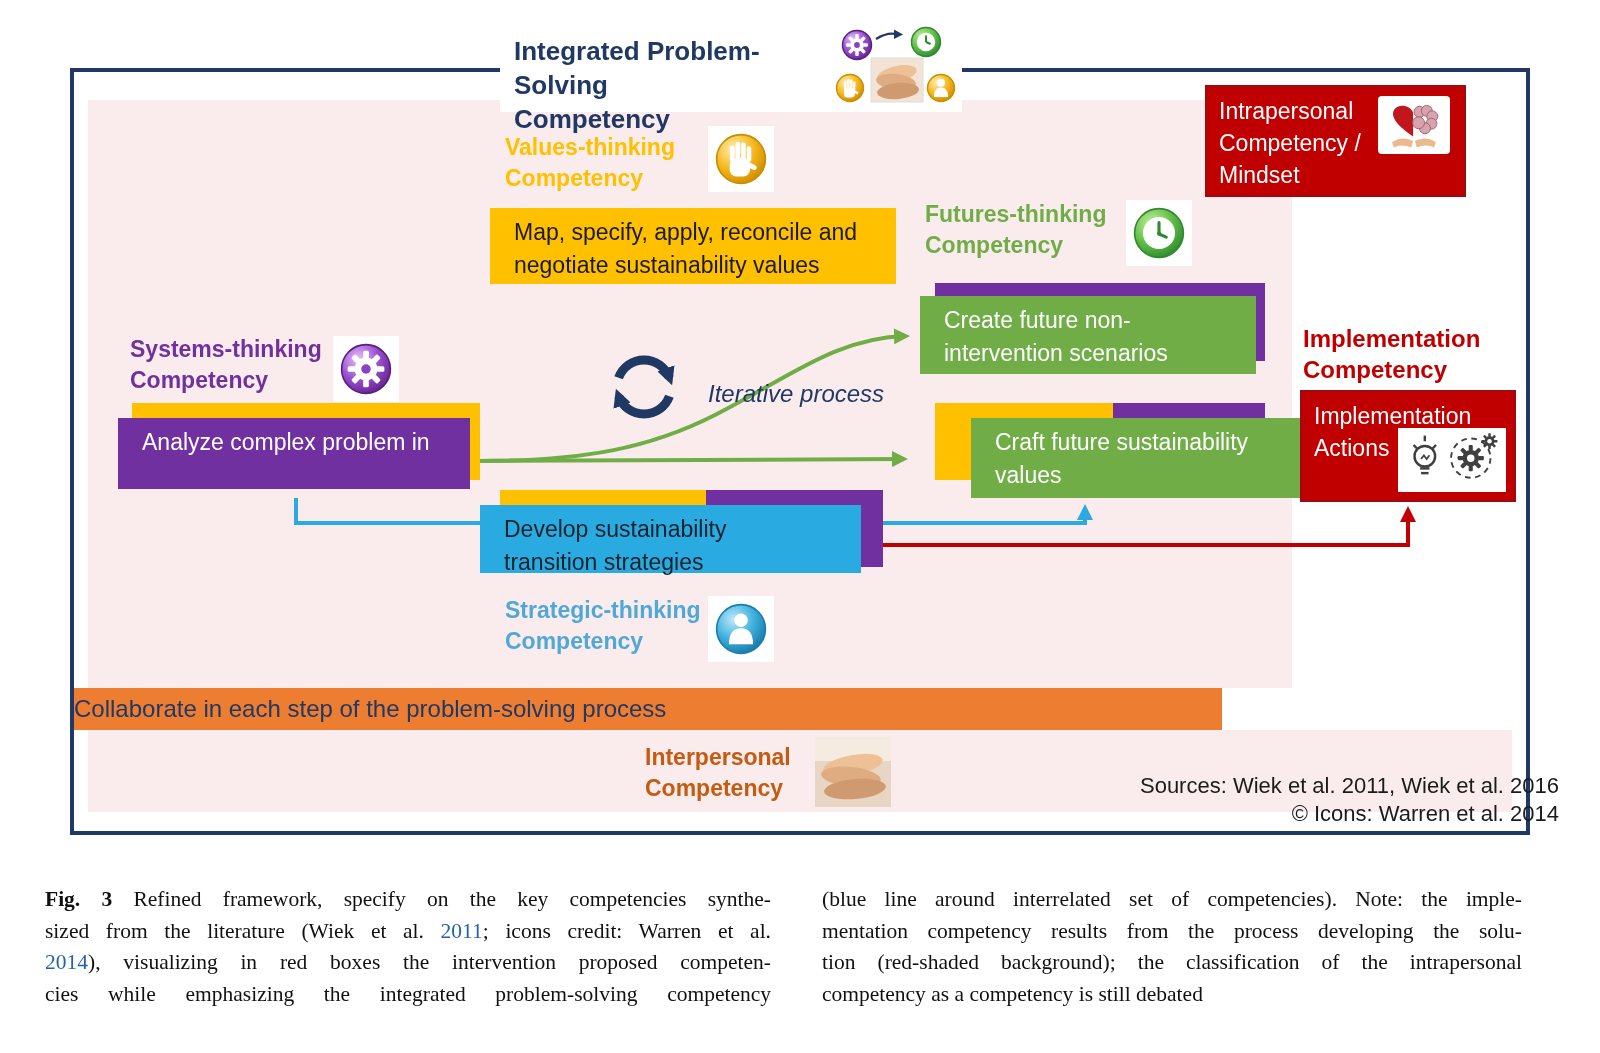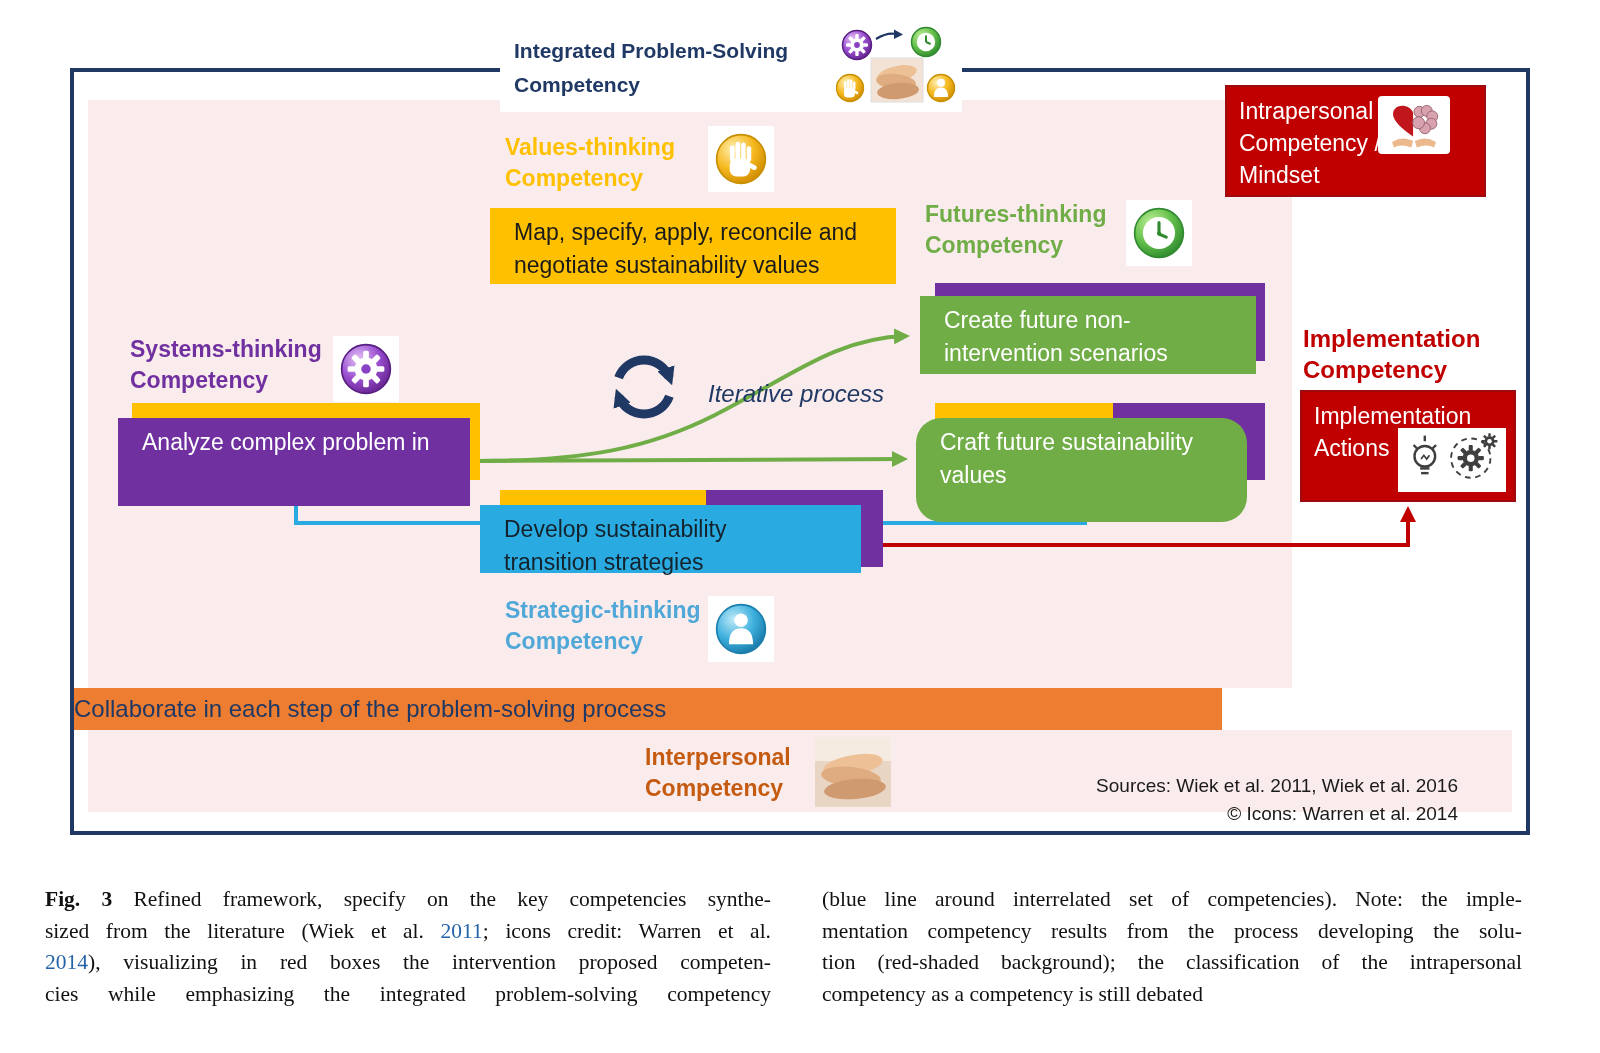--- a/index.html
+++ b/index.html
@@ -12,21 +12,21 @@
              border:4px solid var(--navy,#203864);box-sizing:border-box;z-index:1;}
   .pink-main{left:88px;top:100px;width:1204px;height:588px;background:var(--pink_bg,#FAECEC);z-index:2;}
   .pink-bottom{left:88px;top:730px;width:1424px;height:82px;background:var(--pink_bg,#FAECEC);z-index:2;}
   .band{left:74px;top:688px;width:1148px;height:42px;background:var(--orange_band,#ED7D31);
         z-index:4;display:flex;align-items:center;justify-content:flex-start;}
   .band-text{font-size:24px;color:var(--navy,#203864);font-weight:500;margin-right:156px;}
 
   
   .title-box{left:500px;top:28px;width:348px;height:84px;background:#fff;z-index:5;
              padding:6px 14px;box-sizing:border-box;}
-  .title-line{font-size:21px;font-weight:bold;color:var(--navy,#203864);line-height:34px;}
+  .title-line{font-size:26px;font-weight:bold;color:var(--navy,#203864);line-height:34px;}
   .cluster{left:836px;top:24px;width:126px;height:88px;background:#fff;z-index:5;}
 
   
   .lbl{z-index:10;}
   .lbl div{font-size:23px;font-weight:bold;line-height:31px;}
   .values-label{left:505px;top:132px;color:var(--gold,#FFC000);}
   .futures-label{left:925px;top:199px;color:var(--green,#70AD47);}
   .systems-label{left:130px;top:334px;color:var(--purple,#7030A0);}
   .strategic-label{left:505px;top:595px;color:var(--blue_label,#4FA8D8);}
   .impl-label{left:1303px;top:323px;color:var(--red,#C00000);}
@@ -41,46 +41,46 @@
   .strategic-tile{left:708px;top:596px;width:66px;height:66px;}
 
   
   .back{z-index:8;}
   .box{z-index:10;box-sizing:border-box;padding:8px 24px;}
   .box div{font-size:23px;line-height:33px;}
   .values-box{left:490px;top:208px;width:406px;height:76px;background:var(--gold,#FFC000);color:#1a1a1a;}
   .create-back{left:935px;top:283px;width:330px;height:78px;background:var(--purple,#7030A0);}
   .create-box{left:920px;top:296px;width:336px;height:78px;background:var(--green,#70AD47);color:#fff;}
   .analyze-back{left:132px;top:403px;width:348px;height:77px;background:var(--gold,#FFC000);}
-  .analyze-box{left:118px;top:418px;width:352px;height:88px;background:var(--purple,#7030A0);color:#fff;}
+  .analyze-box{left:118px;top:418px;width:352px;height:71px;background:var(--purple,#7030A0);color:#fff;}
   .craft-back-gold{left:935px;top:403px;width:178px;height:77px;background:var(--gold,#FFC000);}
   .craft-back-purple{left:1113px;top:403px;width:152px;height:77px;background:var(--purple,#7030A0);}
-  .craft-box{left:916px;top:418px;width:331px;height:104px;background:var(--green,#70AD47);color:#fff;border-radius:25px;}
+  .craft-box{left:971px;top:418px;width:331px;height:80px;background:var(--green,#70AD47);color:#fff;}
   .develop-back-gold{left:500px;top:490px;width:206px;height:77px;background:var(--gold,#FFC000);}
   .develop-back-purple{left:706px;top:490px;width:177px;height:77px;background:var(--purple,#7030A0);}
   .develop-box{left:480px;top:505px;width:381px;height:68px;background:var(--blue,#29ABE2);color:#14222c;}
 
   
   .red-box{background:var(--red,#C00000);border:2px solid #9E0B0F;box-sizing:border-box;
            color:#fff;z-index:10;padding:8px 12px;}
   .red-box div{font-size:23px;line-height:32px;}
-  .intrapersonal-box{left:1205px;top:85px;width:261px;height:112px;margin-left:20px;}
+  .intrapersonal-box{left:1205px;top:85px;width:261px;height:112px;}
   .intra-tile{left:1378px;top:96px;width:72px;height:58px;background:#fff;border-radius:4px;z-index:11;
               display:flex;align-items:center;justify-content:center;}
   .impl-box{left:1300px;top:390px;width:216px;height:112px;}
   .impl-tile{left:1398px;top:428px;width:108px;height:64px;background:#fff;z-index:11;
              display:flex;align-items:center;justify-content:center;}
 
   
   .iter-label{left:708px;top:380px;font-size:24px;font-style:italic;color:var(--navy,#203864);z-index:7;}
 
   
   .hands-tile{left:815px;top:737px;width:76px;height:70px;z-index:10;}
-  .sources{left:948px;top:772px;width:510px;text-align:right;z-index:10;color:#1b1b1b;
-           font-size:19px;line-height:28px;}
+  .sources{left:1049px;top:772px;width:510px;text-align:right;z-index:10;color:#1b1b1b;
+           font-size:22px;line-height:28px;}
 
   
   .overlay{left:0;top:0;width:1600px;height:1053px;z-index:6;pointer-events:none;}
 
   
   .caption-col{z-index:3;}
   .caption-left{left:45px;top:884px;width:726px;}
   .caption-right{left:822px;top:884px;width:700px;}
   .cap-line{font-family:"Liberation Serif",serif;font-size:21.5px;line-height:31.5px;color:#111;
             white-space:nowrap;text-align:justify;text-align-last:justify;width:100%;}

